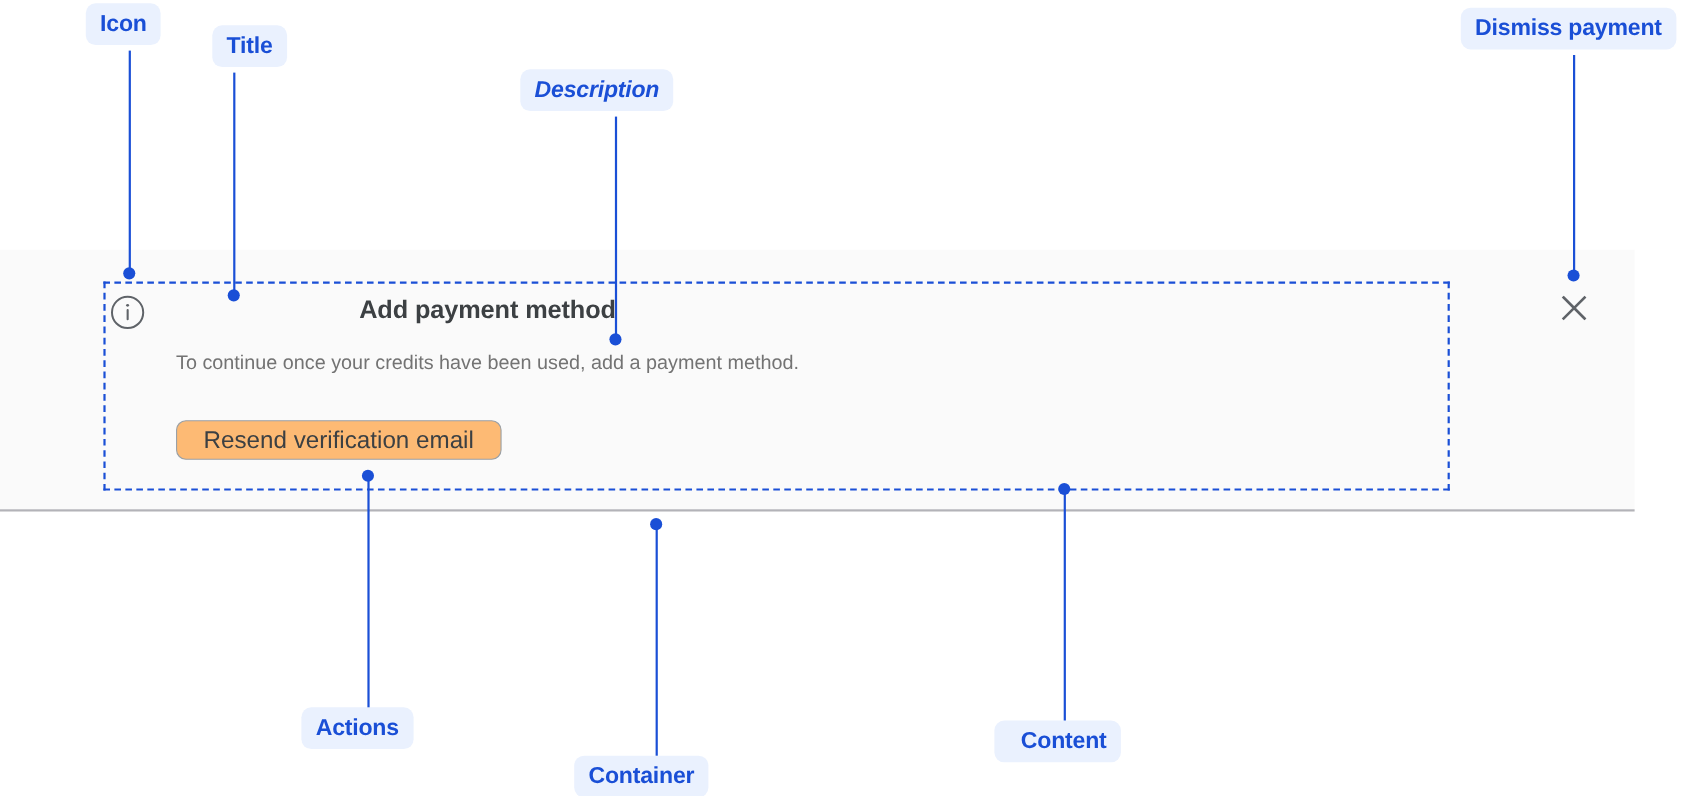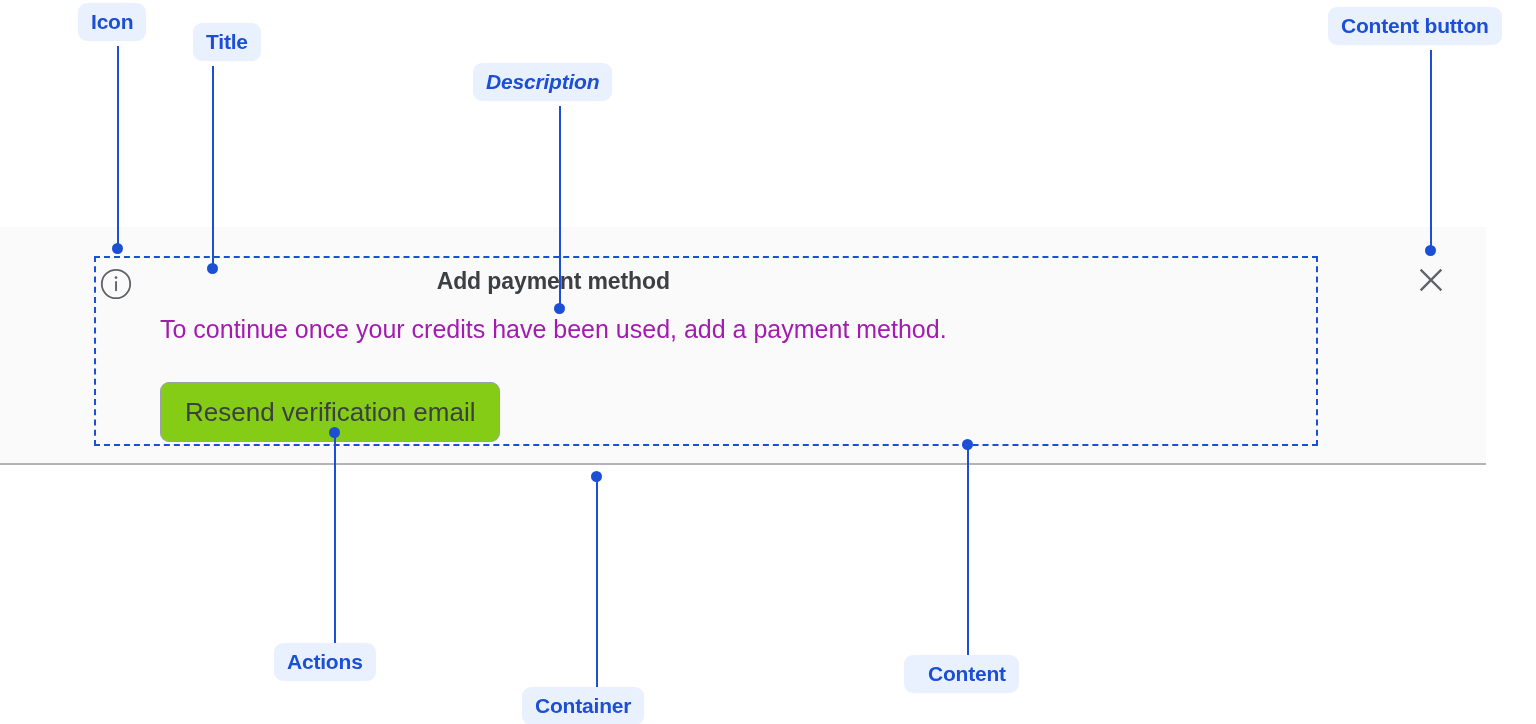--- a/index.html
+++ b/index.html
@@ -61,42 +61,42 @@
     font-size: 23px;
     font-weight: bold;
     color: #3c4043;
     letter-spacing: -0.1px;
     line-height: 30px;
     margin: 0;
     padding-top: 8px;
     white-space: nowrap;
   }
   .banner-desc {
-    font-size: 25px;
+    font-size: 18px;
     font-weight: normal;
-    color: #a21caf;
+    color: #737373;
     line-height: 30px;
     margin: 0;
     padding-top: 18px;
     white-space: nowrap;
   }
   .banner-actions {
     position: absolute;
     left: 64px;
     top: 124px;
   }
   .action-button {
     display: inline-block;
     font-family: "Liberation Sans", sans-serif;
-    font-size: 26px;
+    font-size: 22px;
     color: #3c4043;
-    background: #84cc16;
+    background: #fdba74;
     border: 1.5px solid #9aa0a6;
     border-radius: 9px;
-    padding: 16px 24px;
+    padding: 4px 24px;
     line-height: 26px;
     cursor: pointer;
     white-space: nowrap;
   }
 
   
   .dismiss-button {
     position: absolute;
     left: 1413px;
     top: 262px;
@@ -173,21 +173,21 @@
   <div class="anno-dot" style="left:112px; top:243px;"></div>
 
   <div class="anno-label" style="left:173px; top:23px;margin-left:20px;">Title</div>
   <div class="anno-line" style="left:212px; top:66px; height:202px;"></div>
   <div class="anno-dot" style="left:207px; top:263px;"></div>
 
   <div class="anno-label" style="left:473px; top:63px;font-style:italic;">Description</div>
   <div class="anno-line" style="left:559px; top:106px; height:202px;"></div>
   <div class="anno-dot" style="left:554px; top:303px;"></div>
 
-  <div class="anno-label" style="left:1328px; top:7px;">Content button</div>
+  <div class="anno-label" style="left:1328px; top:7px;">Dismiss payment</div>
   <div class="anno-line" style="left:1430px; top:50px; height:200px;"></div>
   <div class="anno-dot" style="left:1425px; top:245px;"></div>
 
   <div class="anno-label" style="left:274px; top:643px;">Actions</div>
   <div class="anno-line" style="left:334px; top:434px; height:209px;"></div>
   <div class="anno-dot" style="left:329px; top:427px;"></div>
 
   <div class="anno-label" style="left:522px; top:687px;">Container</div>
   <div class="anno-line" style="left:596px; top:478px; height:209px;"></div>
   <div class="anno-dot" style="left:591px; top:471px;"></div>

